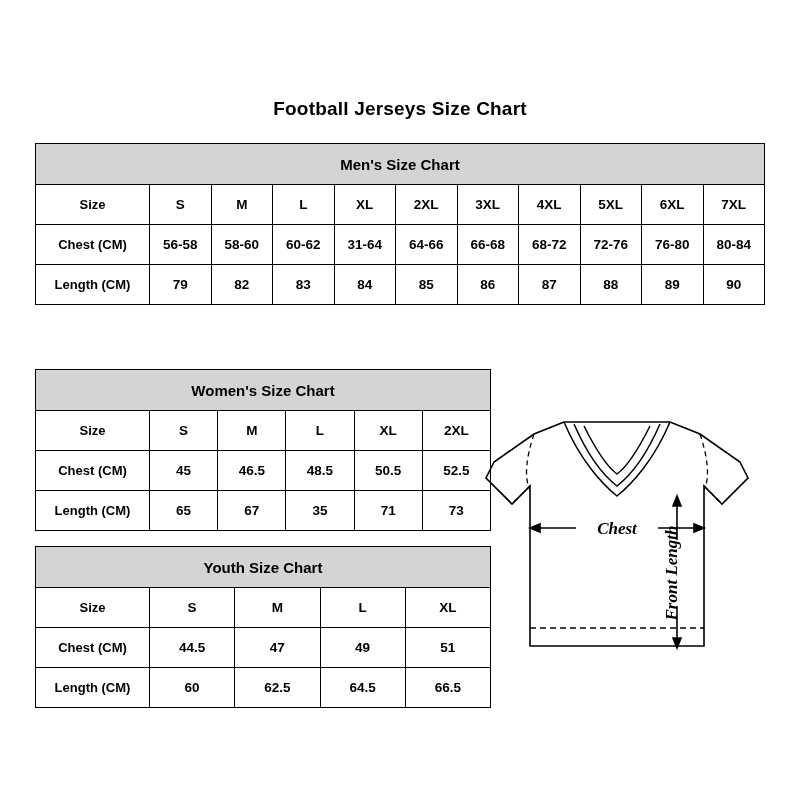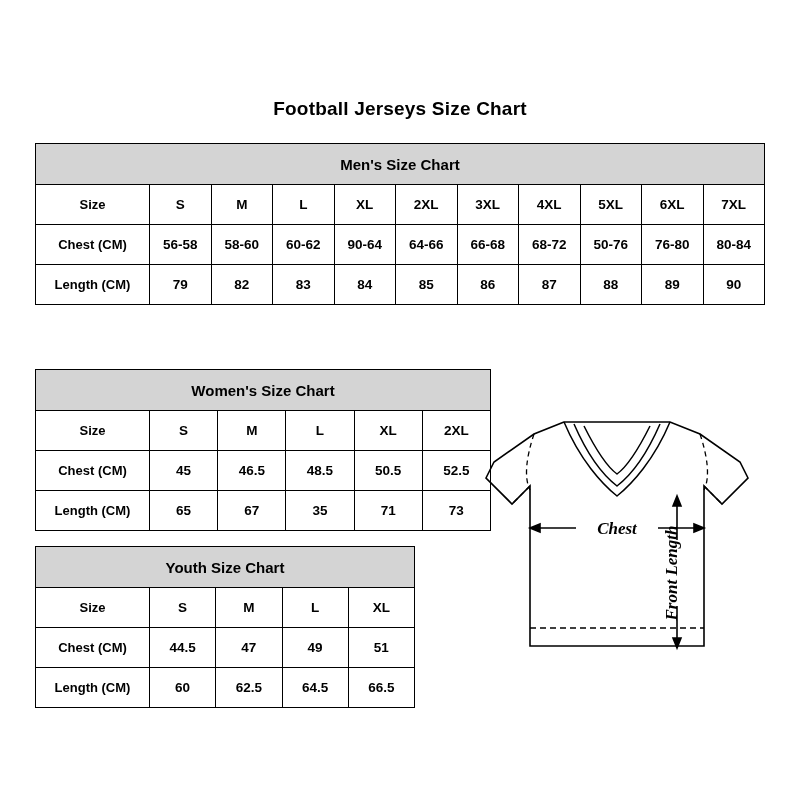--- a/index.html
+++ b/index.html
@@ -82,21 +82,21 @@
   #womens-table-wrap table { width: 456px; }
   #womens-table-wrap col.lbl { width: 114px; }
 
   
   #youth-table-wrap {
     position: absolute;
     left: 35px;
     top: 546px;
     width: 456px;
   }
-  #youth-table-wrap table { width: 380px; }
+  #youth-table-wrap table { width: 456px; }
   #youth-table-wrap col.lbl { width: 114px; }
 
   
   #shirt-diagram {
     position: absolute;
     left: 472px;
     top: 400px;
     width: 290px;
     height: 290px;
   }
@@ -147,25 +147,25 @@
           <td>4XL</td>
           <td>5XL</td>
           <td>6XL</td>
           <td>7XL</td>
         </tr>
         <tr>
           <td class="rowlabel">Chest (CM)</td>
           <td>56-58</td>
           <td>58-60</td>
           <td>60-62</td>
-          <td>90-64</td>
+          <td>31-64</td>
           <td>64-66</td>
           <td>66-68</td>
           <td>68-72</td>
-          <td>50-76</td>
+          <td>72-76</td>
           <td>76-80</td>
           <td>80-84</td>
         </tr>
         <tr>
           <td class="rowlabel">Length (CM)</td>
           <td>79</td>
           <td>82</td>
           <td>83</td>
           <td>84</td>
           <td>85</td>

